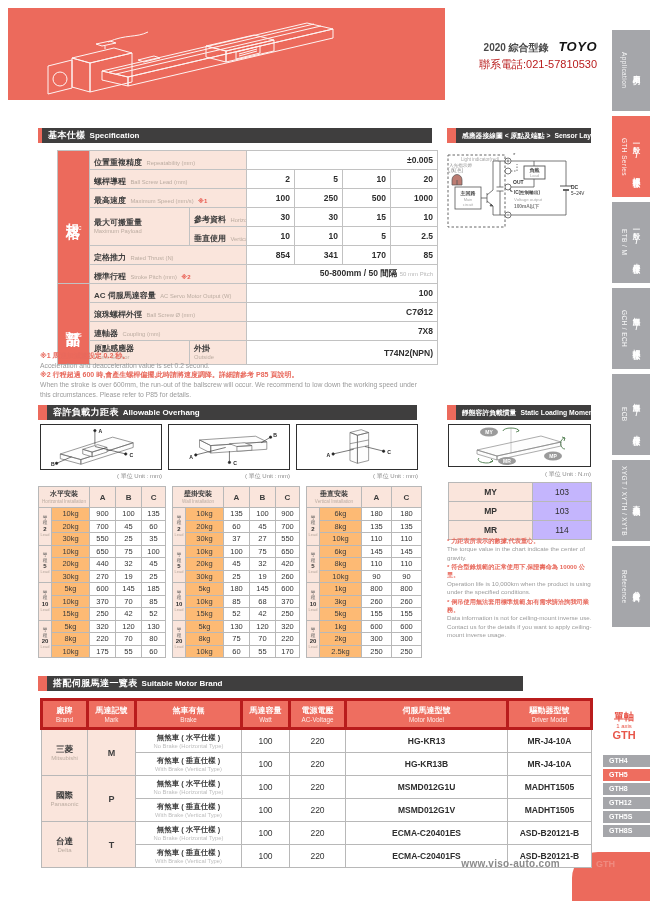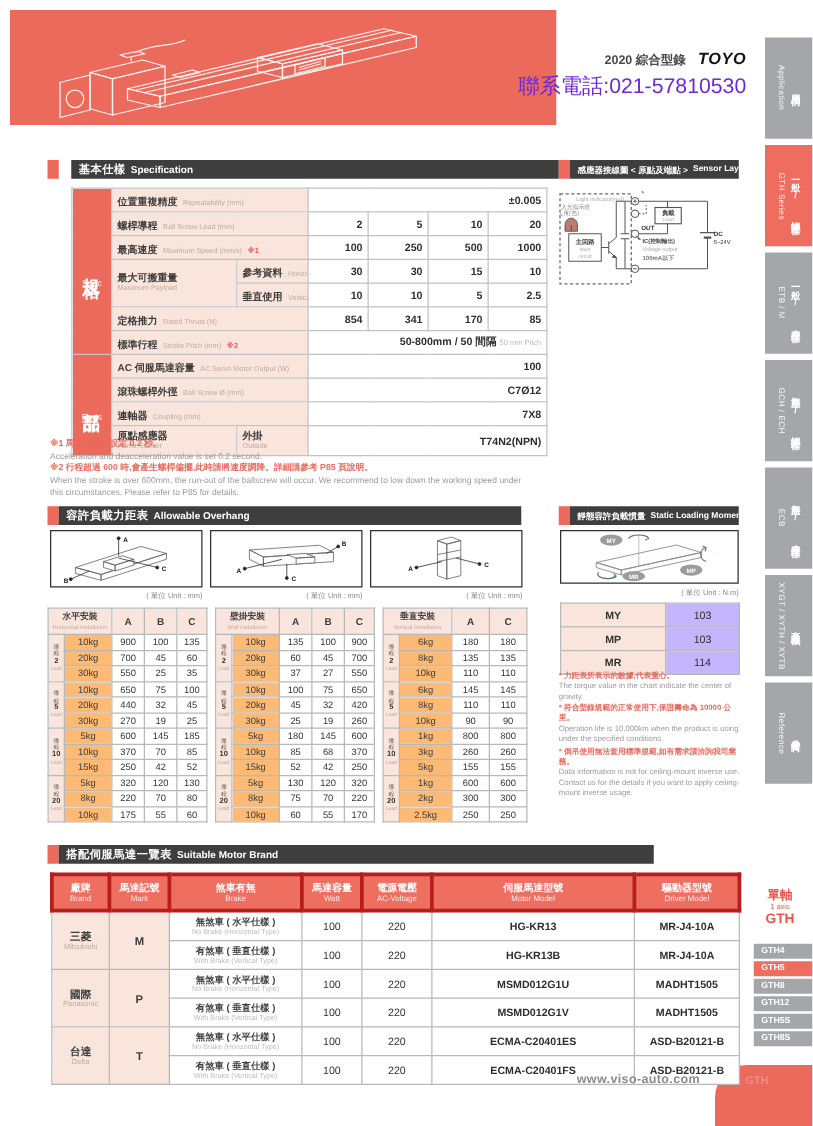--- a/index.html
+++ b/index.html
@@ -3,21 +3,21 @@
 <meta charset="utf-8">
 <style>
   html,body{margin:0;padding:0}
   body{width:650px;height:901px;position:relative;background:#fff;overflow:hidden;
        font-family:"Liberation Sans","DejaVu Sans",sans-serif;color:#333}
   
   .banner{position:absolute;left:8px;top:8px;width:437px;height:92px;background:#ec6a5c}
   .catalog-line{position:absolute;left:410px;top:39px;width:187px;text-align:right;
        font-size:10px;font-weight:bold;color:#4a4a4a;white-space:nowrap}
   .logo{font-style:italic;font-weight:800;font-size:13px;color:#141414;letter-spacing:.5px;margin-left:7px}
-  .phone{position:absolute;left:380px;top:57px;width:217px;text-align:right;font-size:17px;color:#6d28d9}
+  .phone{position:absolute;left:380px;top:57px;width:217px;text-align:right;font-size:11px;color:#b91c1c}
   
   .side-tab{position:absolute;left:612px;width:38px;height:81px;background:#a5a6aa;color:#fff;
        writing-mode:vertical-rl;display:flex;flex-direction:column;gap:3px;
        align-items:center;justify-content:center;cursor:pointer}
   .side-tab.active{background:#ee6d5f}
   .v-cjk{text-orientation:upright;font-size:7.5px;font-weight:bold;letter-spacing:1px}
   .v-en{font-size:6.5px;letter-spacing:.4px;opacity:.92}
   .series-label{position:absolute;left:600px;top:711px;width:48px;text-align:center;color:#e8564a;line-height:1.15}
   .sl-cn{font-size:10px;font-weight:bold;display:block}
   .sl-en{font-size:6px;display:block}
@@ -177,21 +177,21 @@
     <div class="mini-tab" style="top: 783px;">GTH8</div>
     <div class="mini-tab" style="top: 797px;">GTH12</div>
     <div class="mini-tab" style="top: 811px;">GTH5S</div>
     <div class="mini-tab" style="top: 825px;">GTH8S</div>
   </div>
 <div class="corner">
   <span class="wm">GTH</span>
 </div>
 
 <div class="sec-accent" style="left:38px;top:128px"></div>
-<div class="sec-bar" style="left:57px;top:128px;width:390px">
+<div class="sec-bar" style="left:42px;top:128px;width:390px">
   <span class="sb-cn">基本仕樣</span>
   <span class="sb-en">Specification</span>
 </div>
 <div class="sec-accent" style="left:447px;top:128px"></div>
 <div class="sec-bar tight" style="left:456px;top:128px;width:135px">
   <span class="sb-cn">感應器接線圖 &lt; 原點及端點 &gt;</span>
   <span class="sb-en">Sensor Layout</span>
 </div>
 <div class="sec-accent" style="left:38px;top:405px"></div>
 <div class="sec-bar" style="left:47px;top:405px;width:370px">

